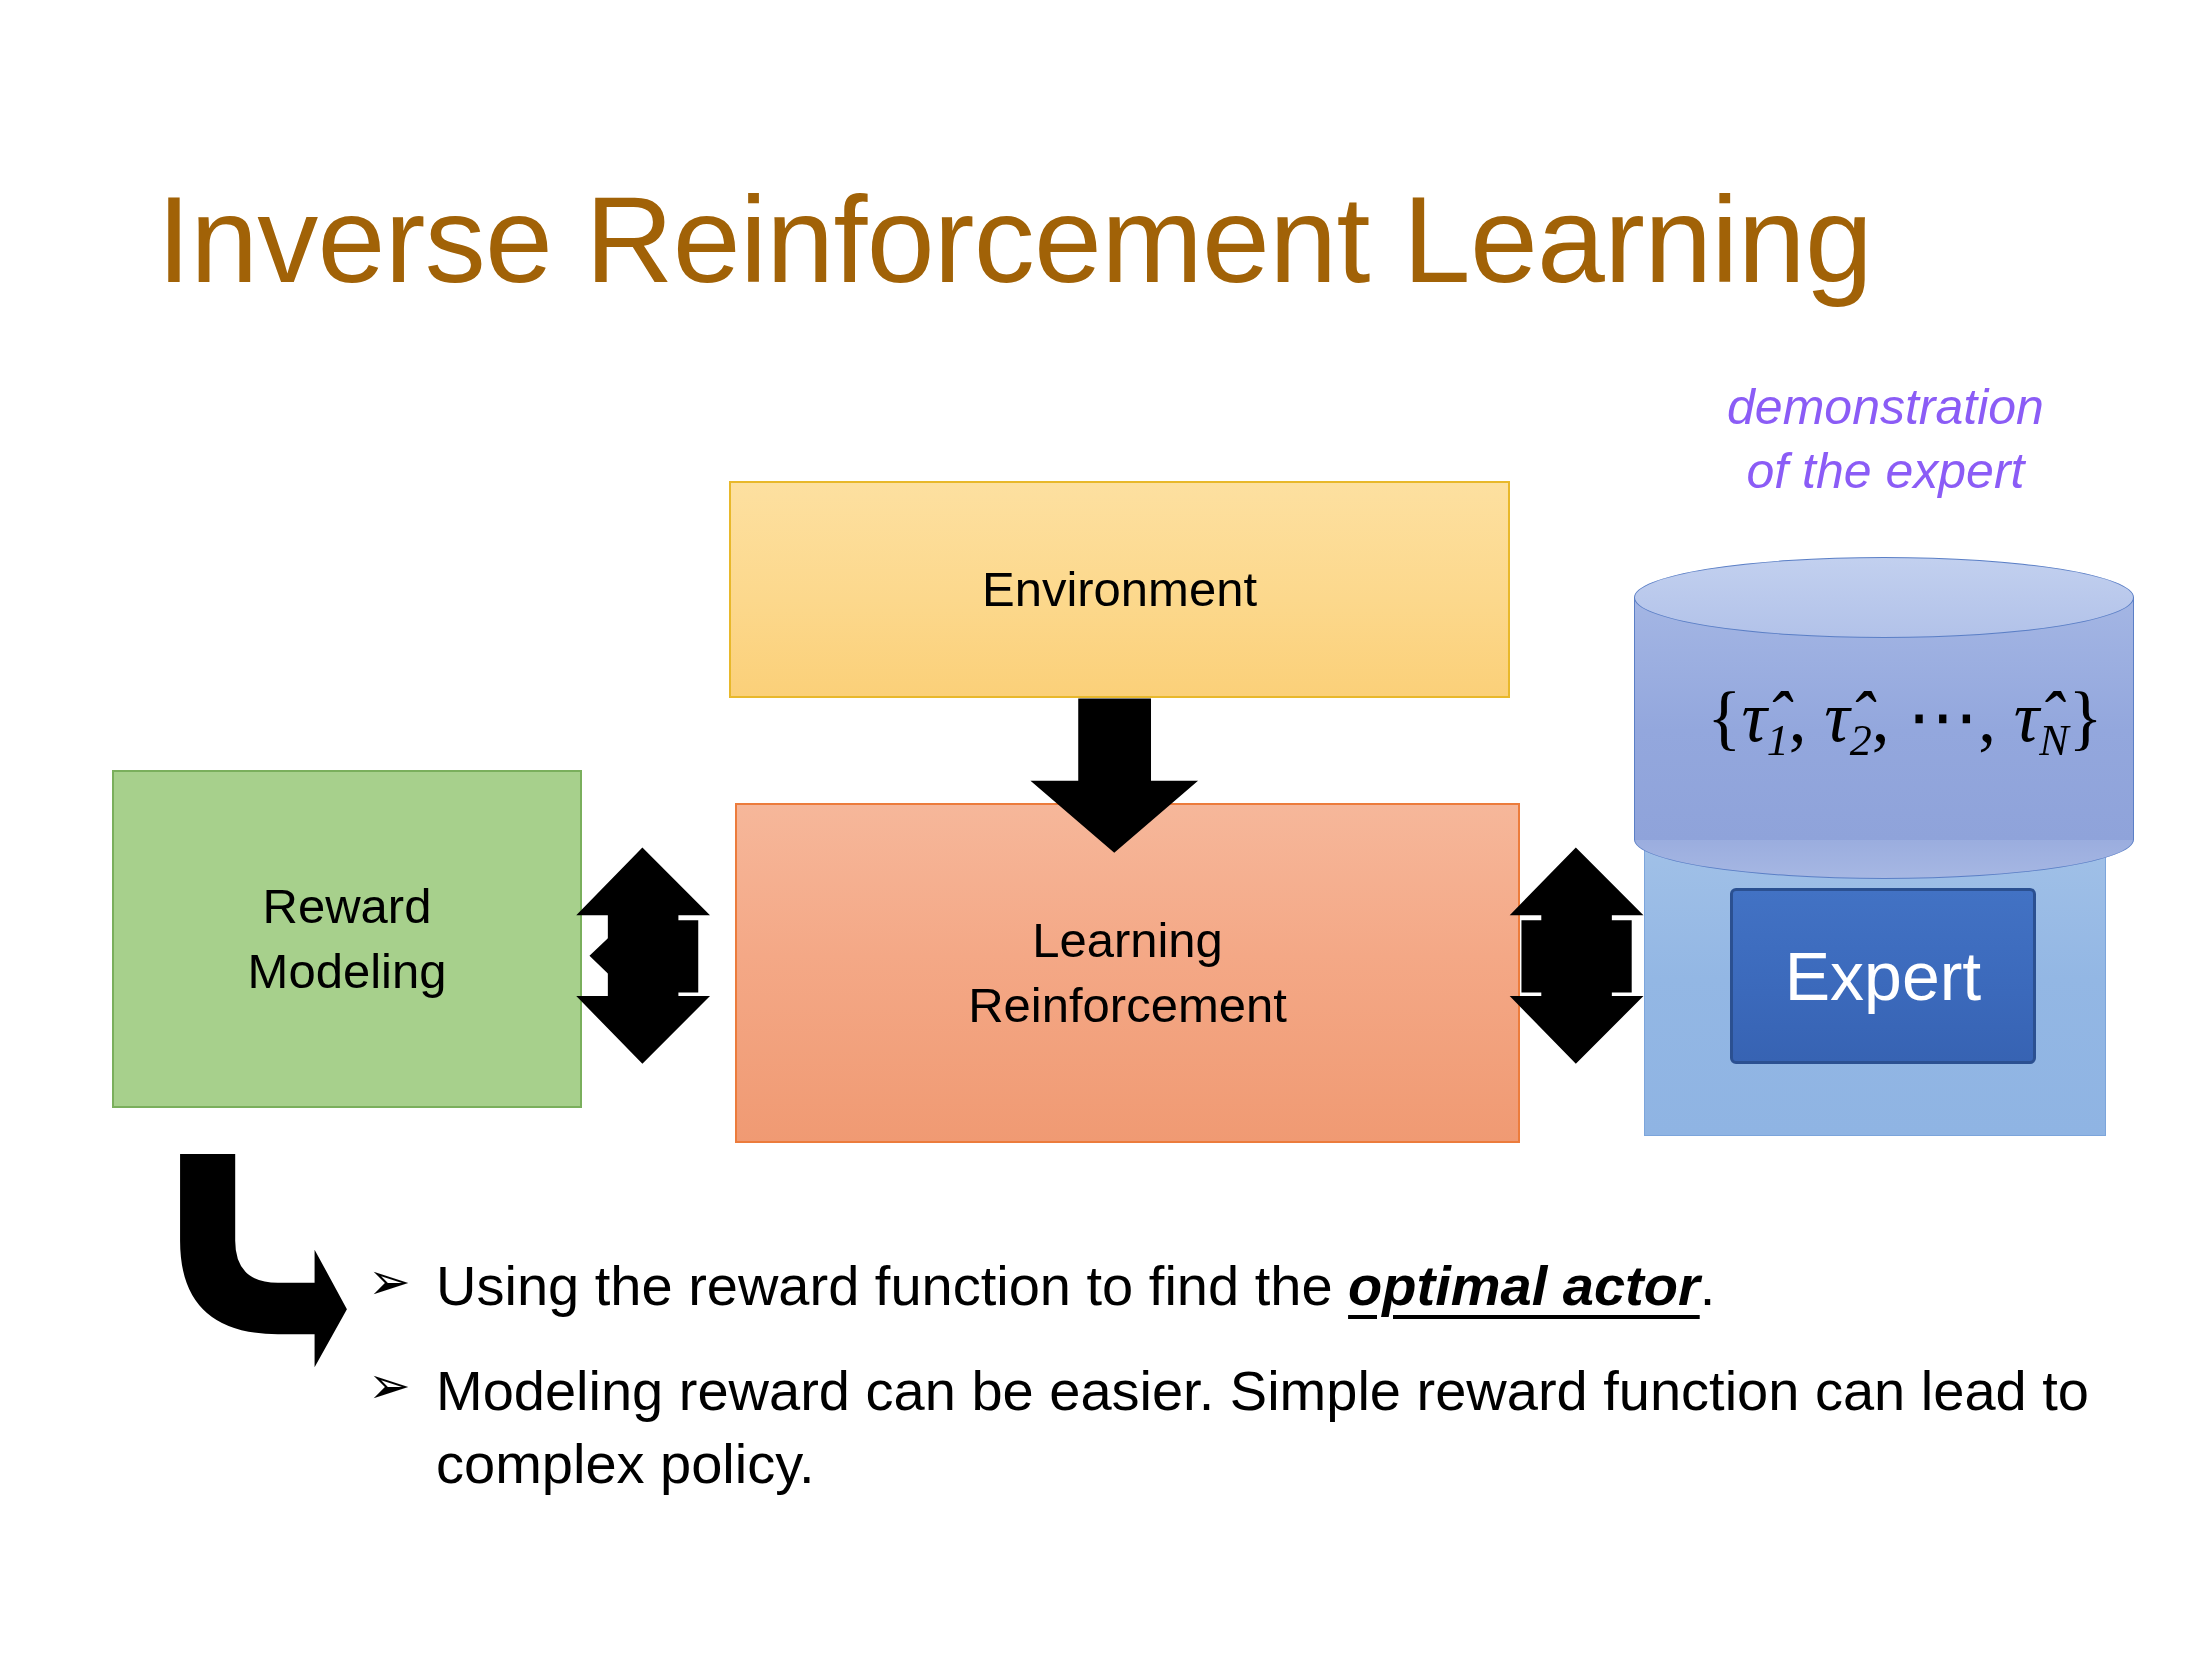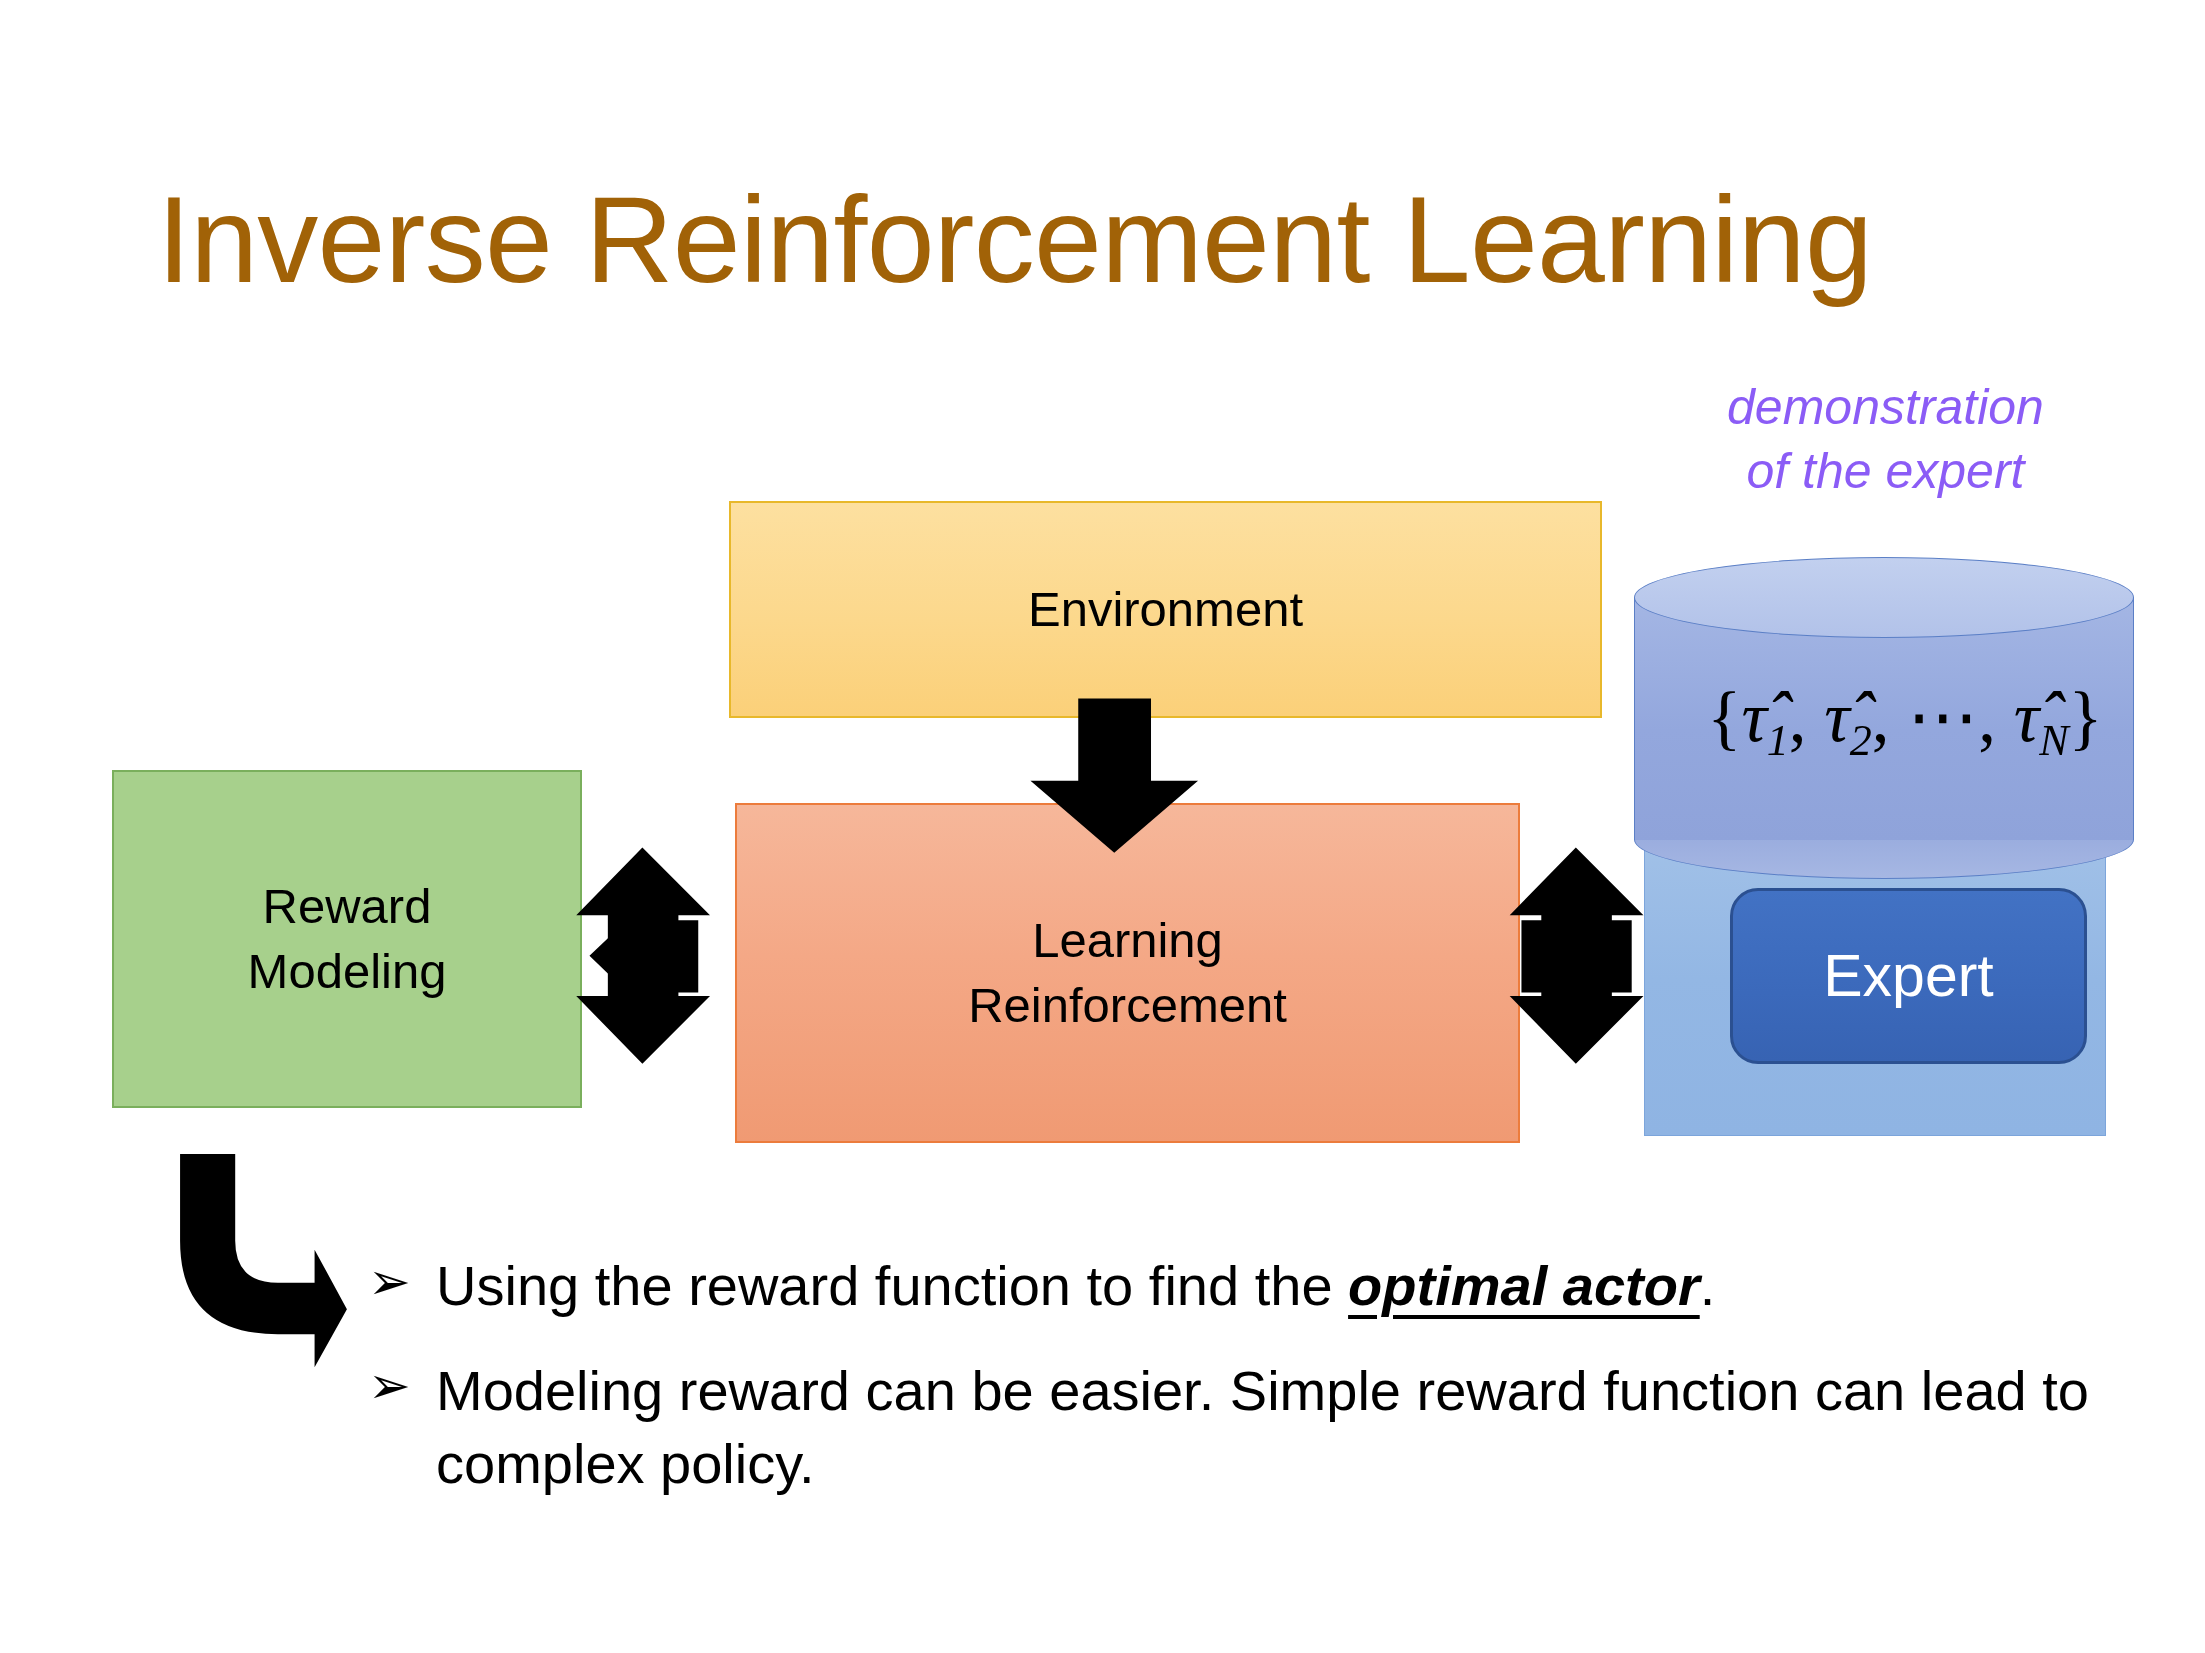--- a/index.html
+++ b/index.html
@@ -43,25 +43,24 @@
     justify-content: center;
     text-align: center;
     color: #000000;
     font-size: 49px;
     line-height: 1.32;
   }
 
   #env-box {
     left: 729px;
     top: 481px;
-    width: 873px;
+    width: 781px;
     height: 217px;
     background: linear-gradient(180deg, #fde0a0 0%, #fcd88c 55%, #fbd079 100%);
     border: 2.9px solid #e8b82b;
-    margin-top: 20px;
   }
 
   #rl-box {
     left: 735px;
     top: 803px;
     width: 785px;
     height: 340px;
     background: linear-gradient(180deg, #f6b79a 0%, #f4a886 45%, #f09a73 100%);
     border: 2.9px solid #ec7c3c;
   }
@@ -85,31 +84,31 @@
     height: 316px;
     background: linear-gradient(180deg, #a3c2e8 0%, #93b7e4 50%, #8fb4e3 100%);
     border: 1.5px solid #7ca5db;
     box-sizing: border-box;
   }
 
   #expert-btn {
     position: absolute;
     left: 1730px;
     top: 888px;
-    width: 357px;
+    width: 306px;
     height: 176px;
-    border-radius: 28px;
+    border-radius: 6px;
     background: linear-gradient(180deg, #4272c4 0%, #3b69bb 60%, #3763b3 100%);
     border: 3.7px solid #2b5091;
     box-sizing: border-box;
     display: flex;
     align-items: center;
     justify-content: center;
     color: #ffffff;
-    font-size: 59px;
+    font-size: 68px;
     line-height: 1;
   }
 
   
   #cylinder {
     position: absolute;
     left: 1634px;
     top: 557px;
     width: 500px;
     height: 298px;

